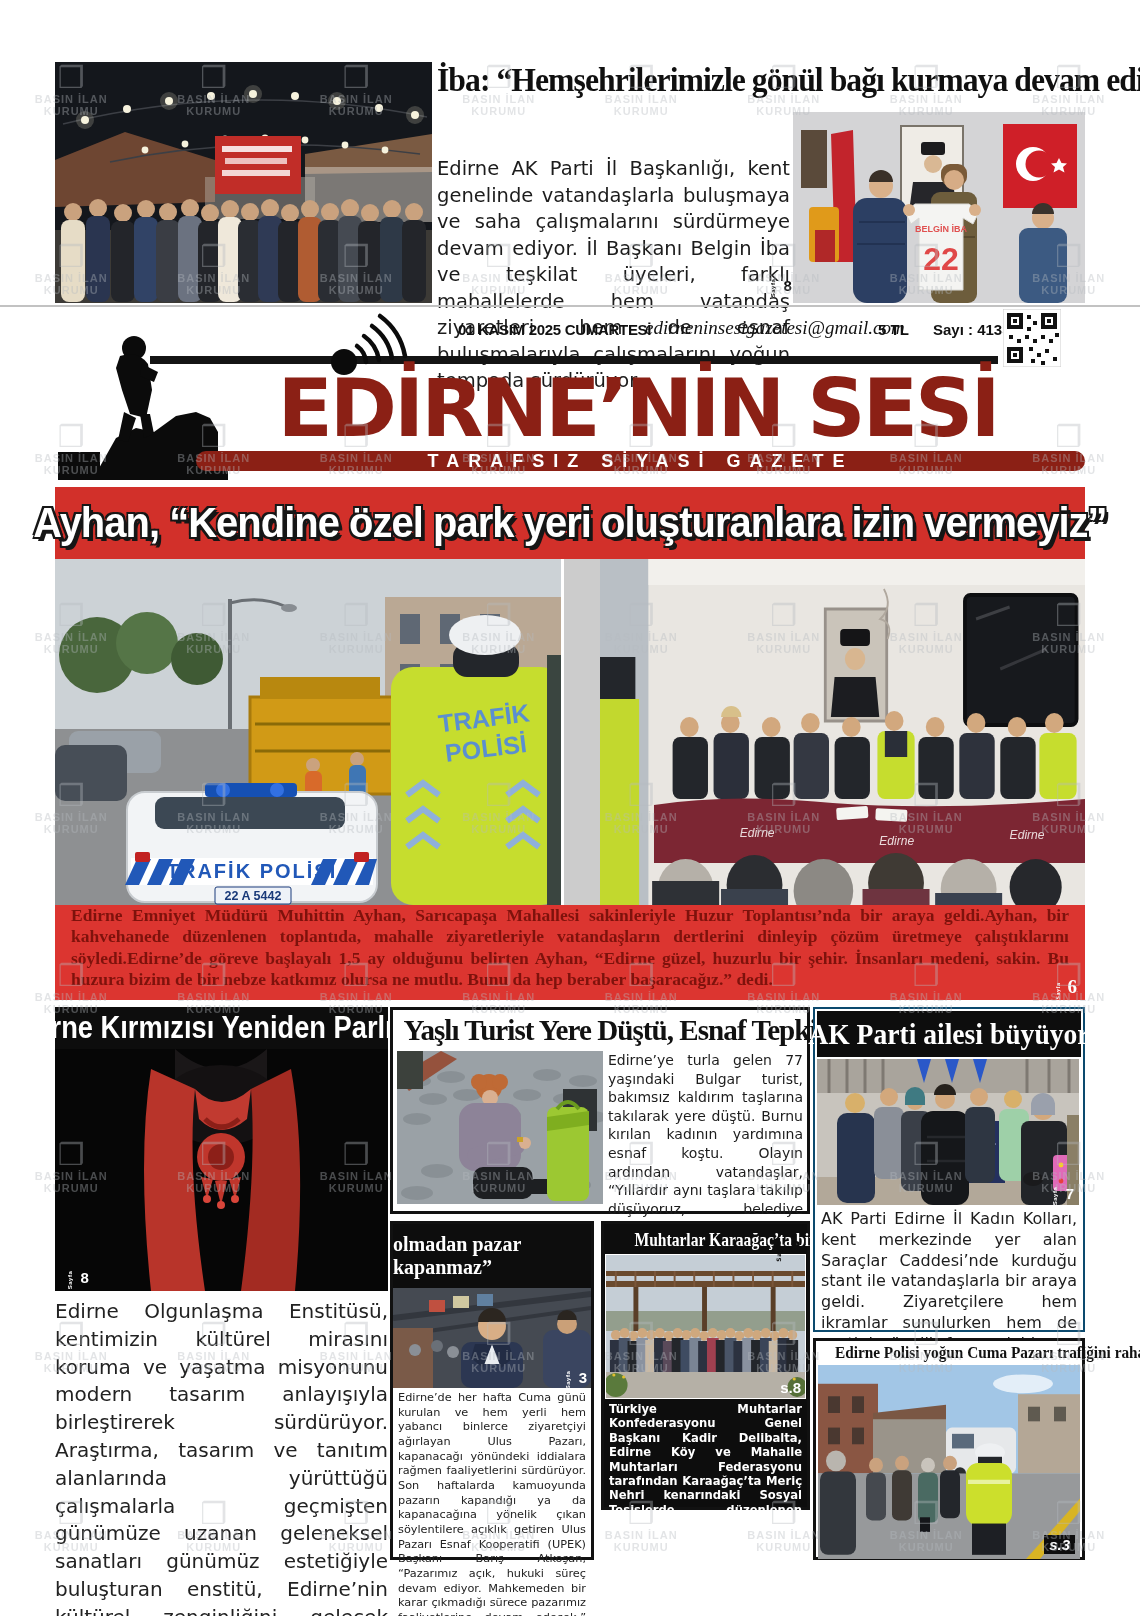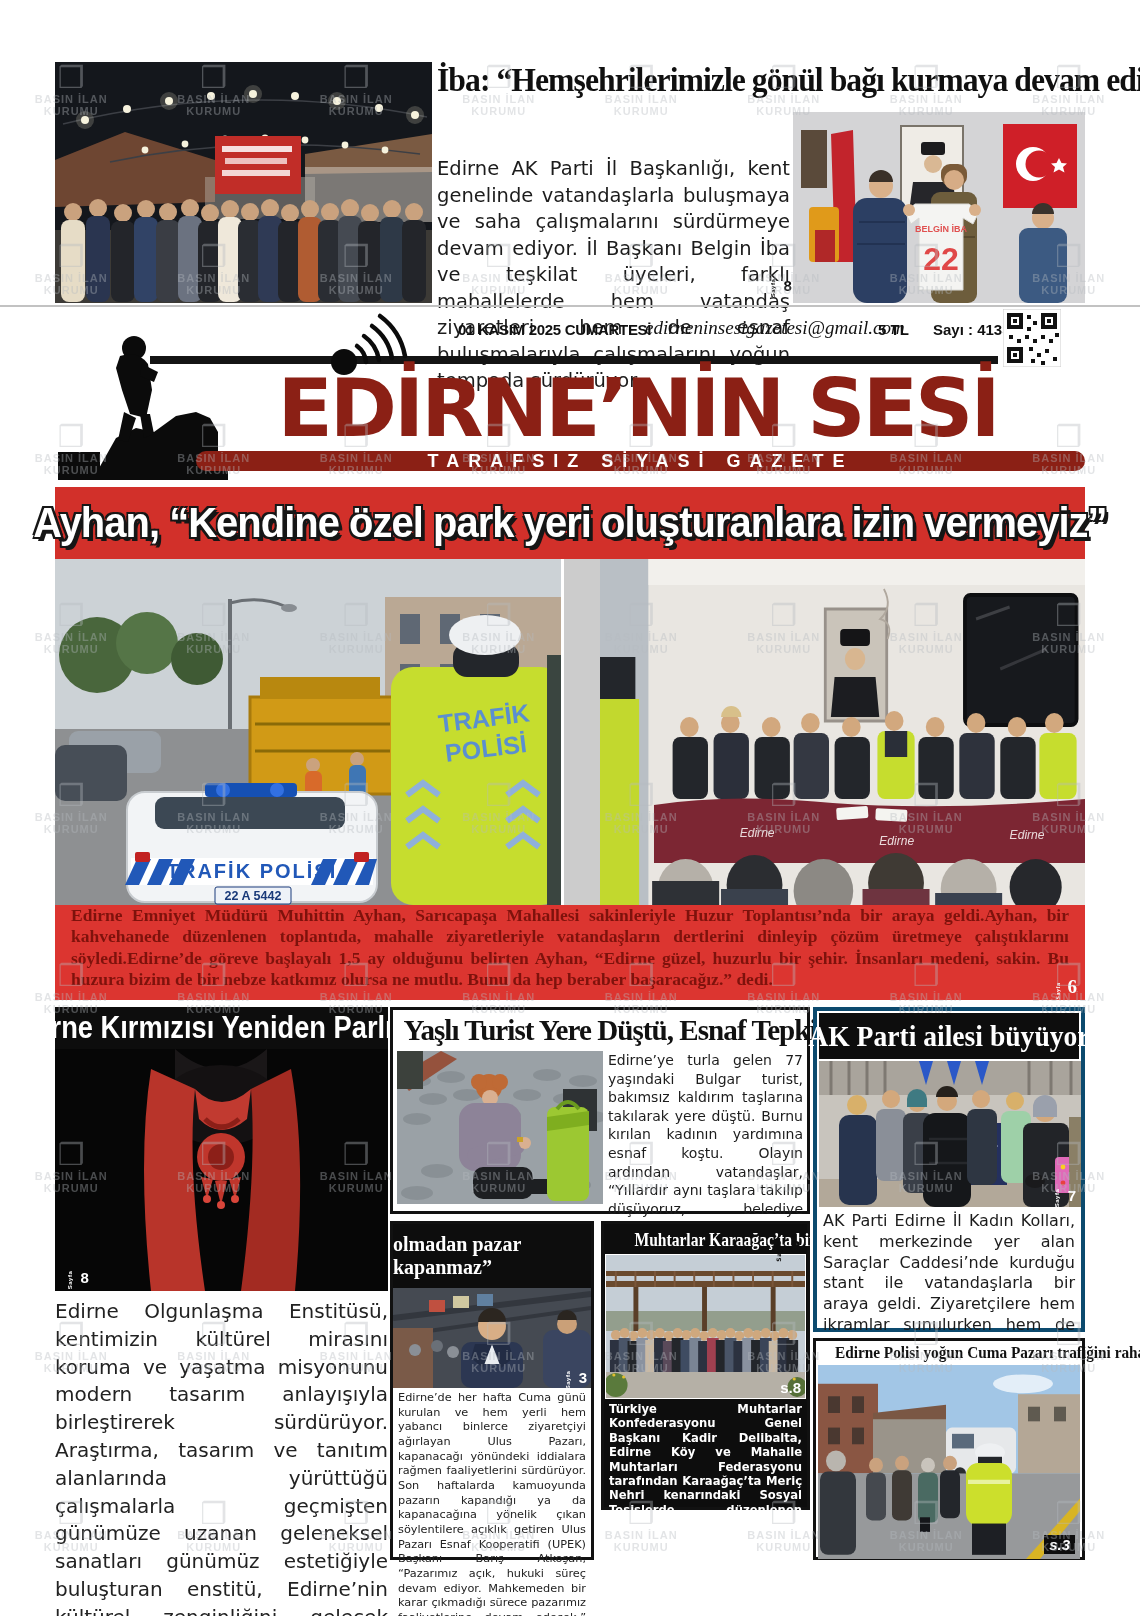--- a/index.html
+++ b/index.html
@@ -98,21 +98,21 @@
   .boxAt{ left:390px; top:1221px; width:204px; height:339px; border:3px solid #111; background:#fff; }
   .boxAt .head{ height:64px; flex-direction:column; font-size:20px; font-weight:bold; line-height:1.15; }
   .boxAt .photo-frame{ width:100%; height:100px; position:relative; }
   .boxAt .txt{ padding:3px 5px; font-family:"DejaVu Sans",sans-serif; font-size:11.3px; line-height:1.3; text-align:justify; color:#222; }
 
   .boxMu{ left:601px; top:1221px; width:209px; height:289px; background:#0d0d0d; border:3px solid #111; padding:2px; }
   .boxMu .head{ color:#fff; text-align:center; font-weight:bold; font-size:19px; padding:3px 0 4px 0; white-space:nowrap; }
   .boxMu .photo-frame{ width:100%; height:143px; position:relative; outline:1px solid #fff; }
   .boxMu .txt{ padding:4px 3px; color:#fff; font-family:"DejaVu Sans",sans-serif; font-weight:bold; font-size:11.6px; line-height:1.24; text-align:justify; }
 
-  .boxC1{ left:813px; top:1007px; width:272px; height:325px; border:4px solid #0c4a6e; background:#fff; }
+  .boxC1{ left:813px; top:1007px; width:272px; height:325px; border:2px solid #0c4a6e; background:#fff; }
   .boxC1 .head{ height:46px; font-size:30px; font-weight:bold; margin:2px; }
   .boxC1 .photo-frame{ width:262px; height:146px; margin:0 2px; position:relative; }
   .boxC1 .txt{ padding:4px 6px; font-family:"DejaVu Sans",sans-serif; font-size:16px; line-height:1.3; text-align:justify; color:#1c1c1c; }
 
   .boxC2{ left:813px; top:1338px; width:272px; height:222px; border:3px solid #111; background:#fff; }
   .boxC2 .head{ text-align:center; font-weight:bold; font-size:17px; padding:2px 0; white-space:nowrap; }
   .boxC2 .photo-frame{ width:262px; height:194px; margin:0 2px; position:relative;font-style:italic; }
 
   
   .pref{ position:absolute; z-index:6; font-weight:bold; font-size:15px; line-height:1; display:flex; align-items:flex-end; gap:1px; }

